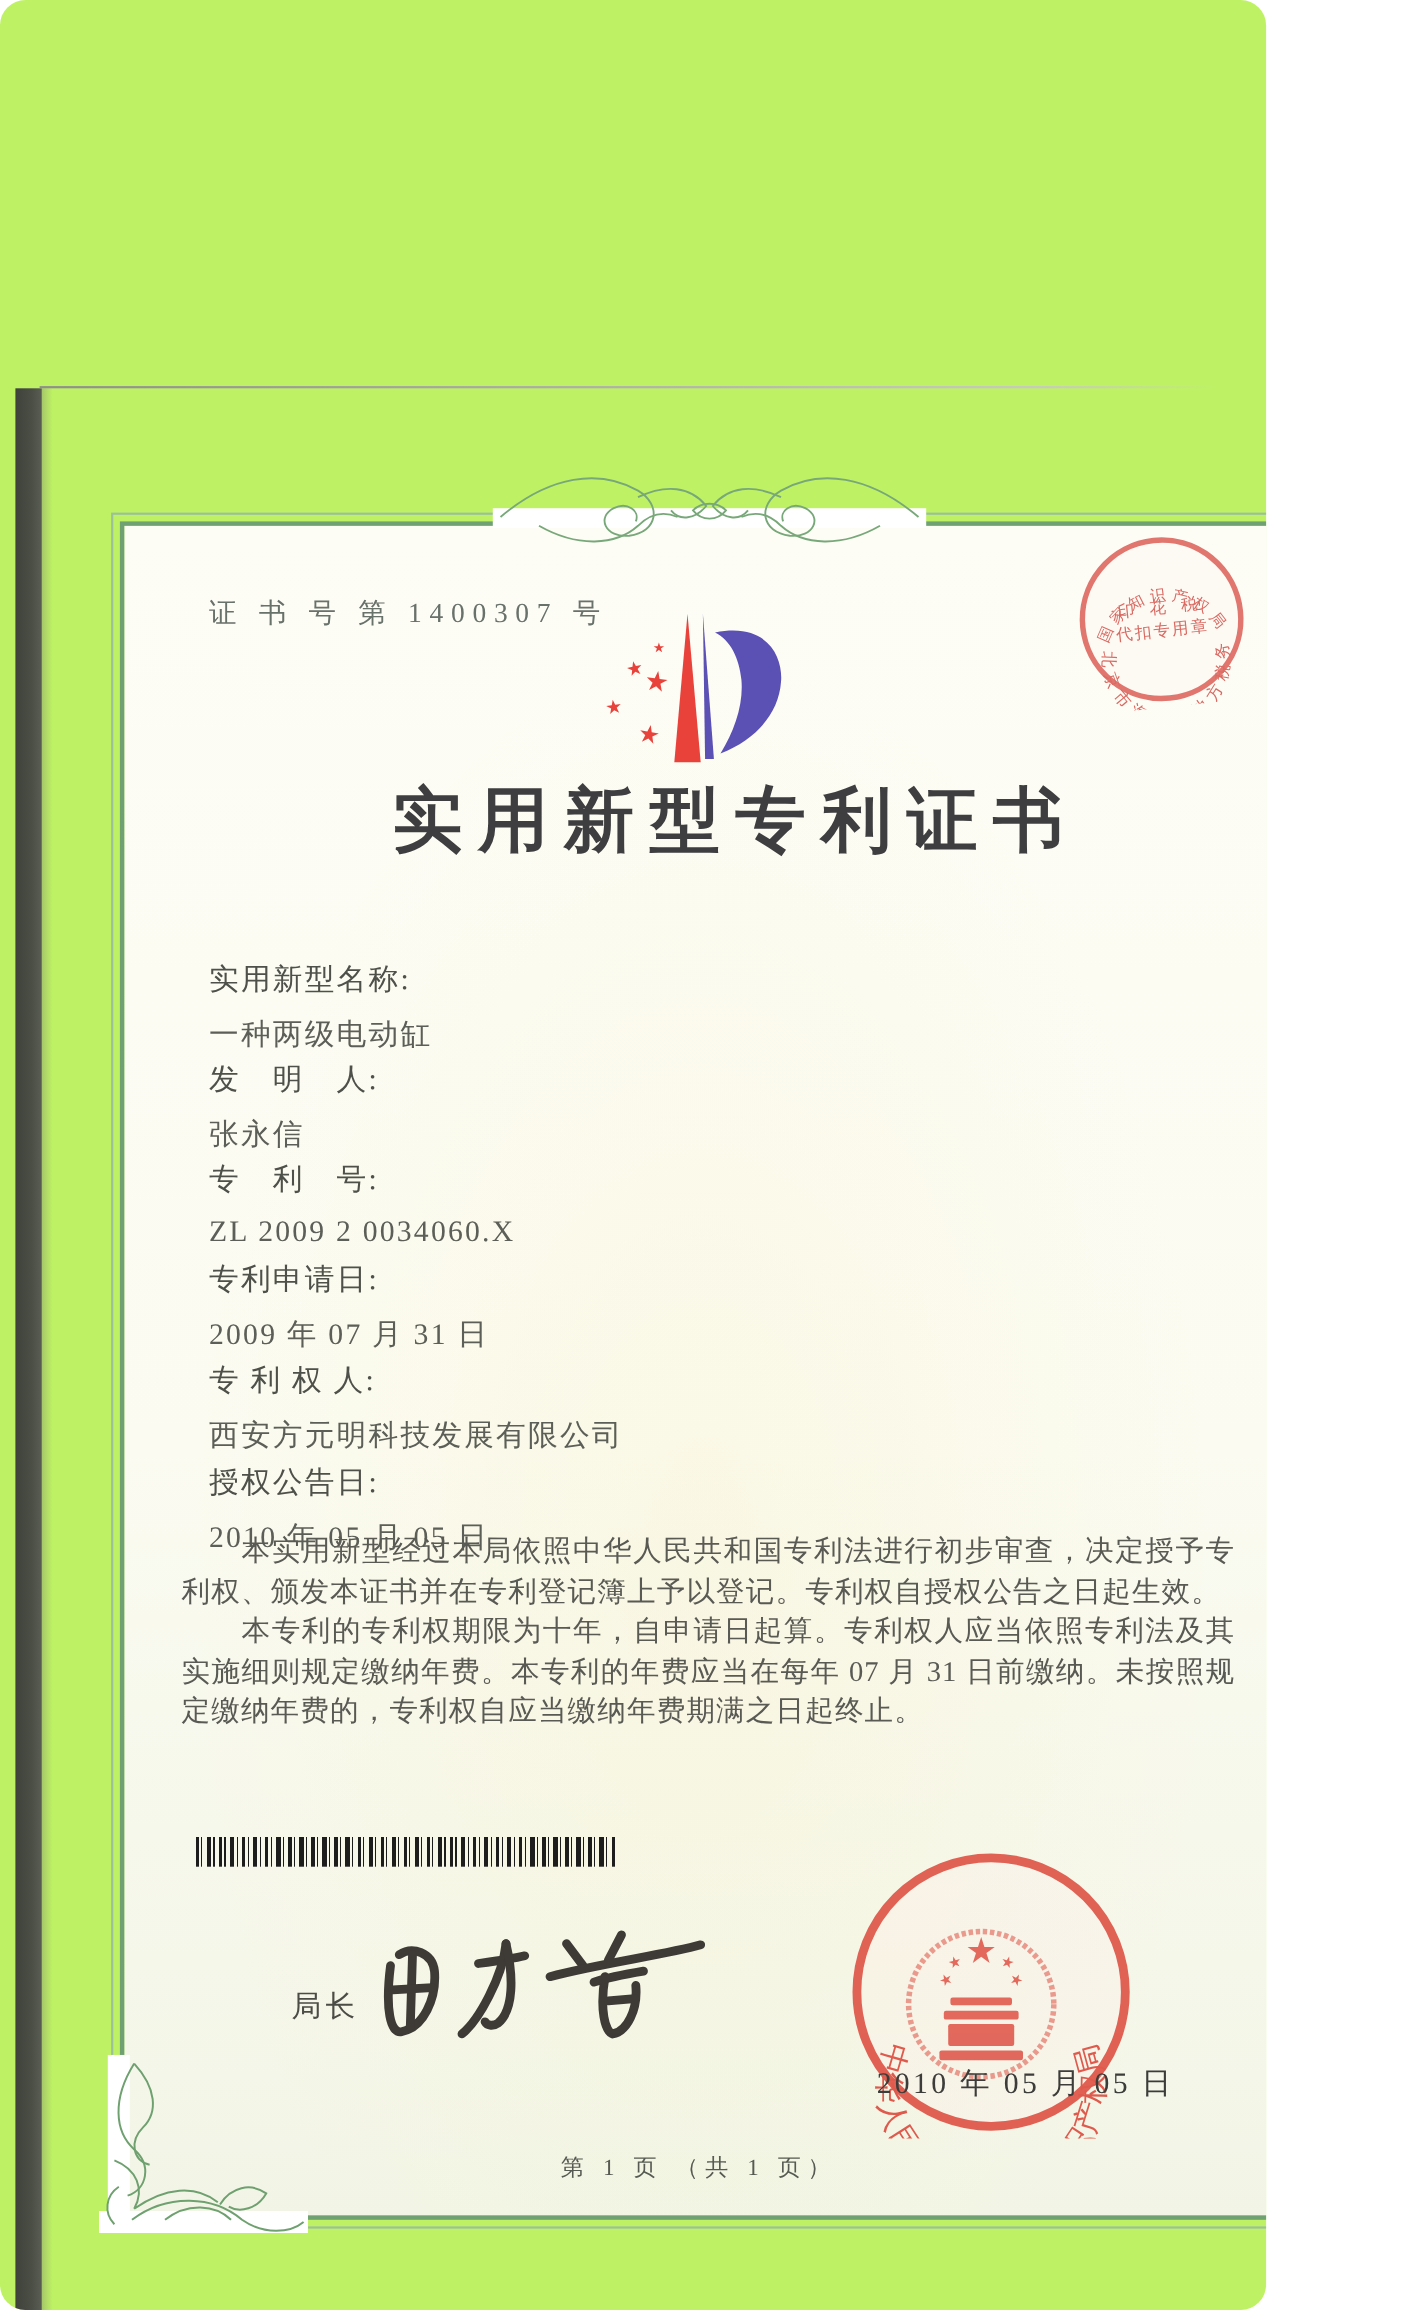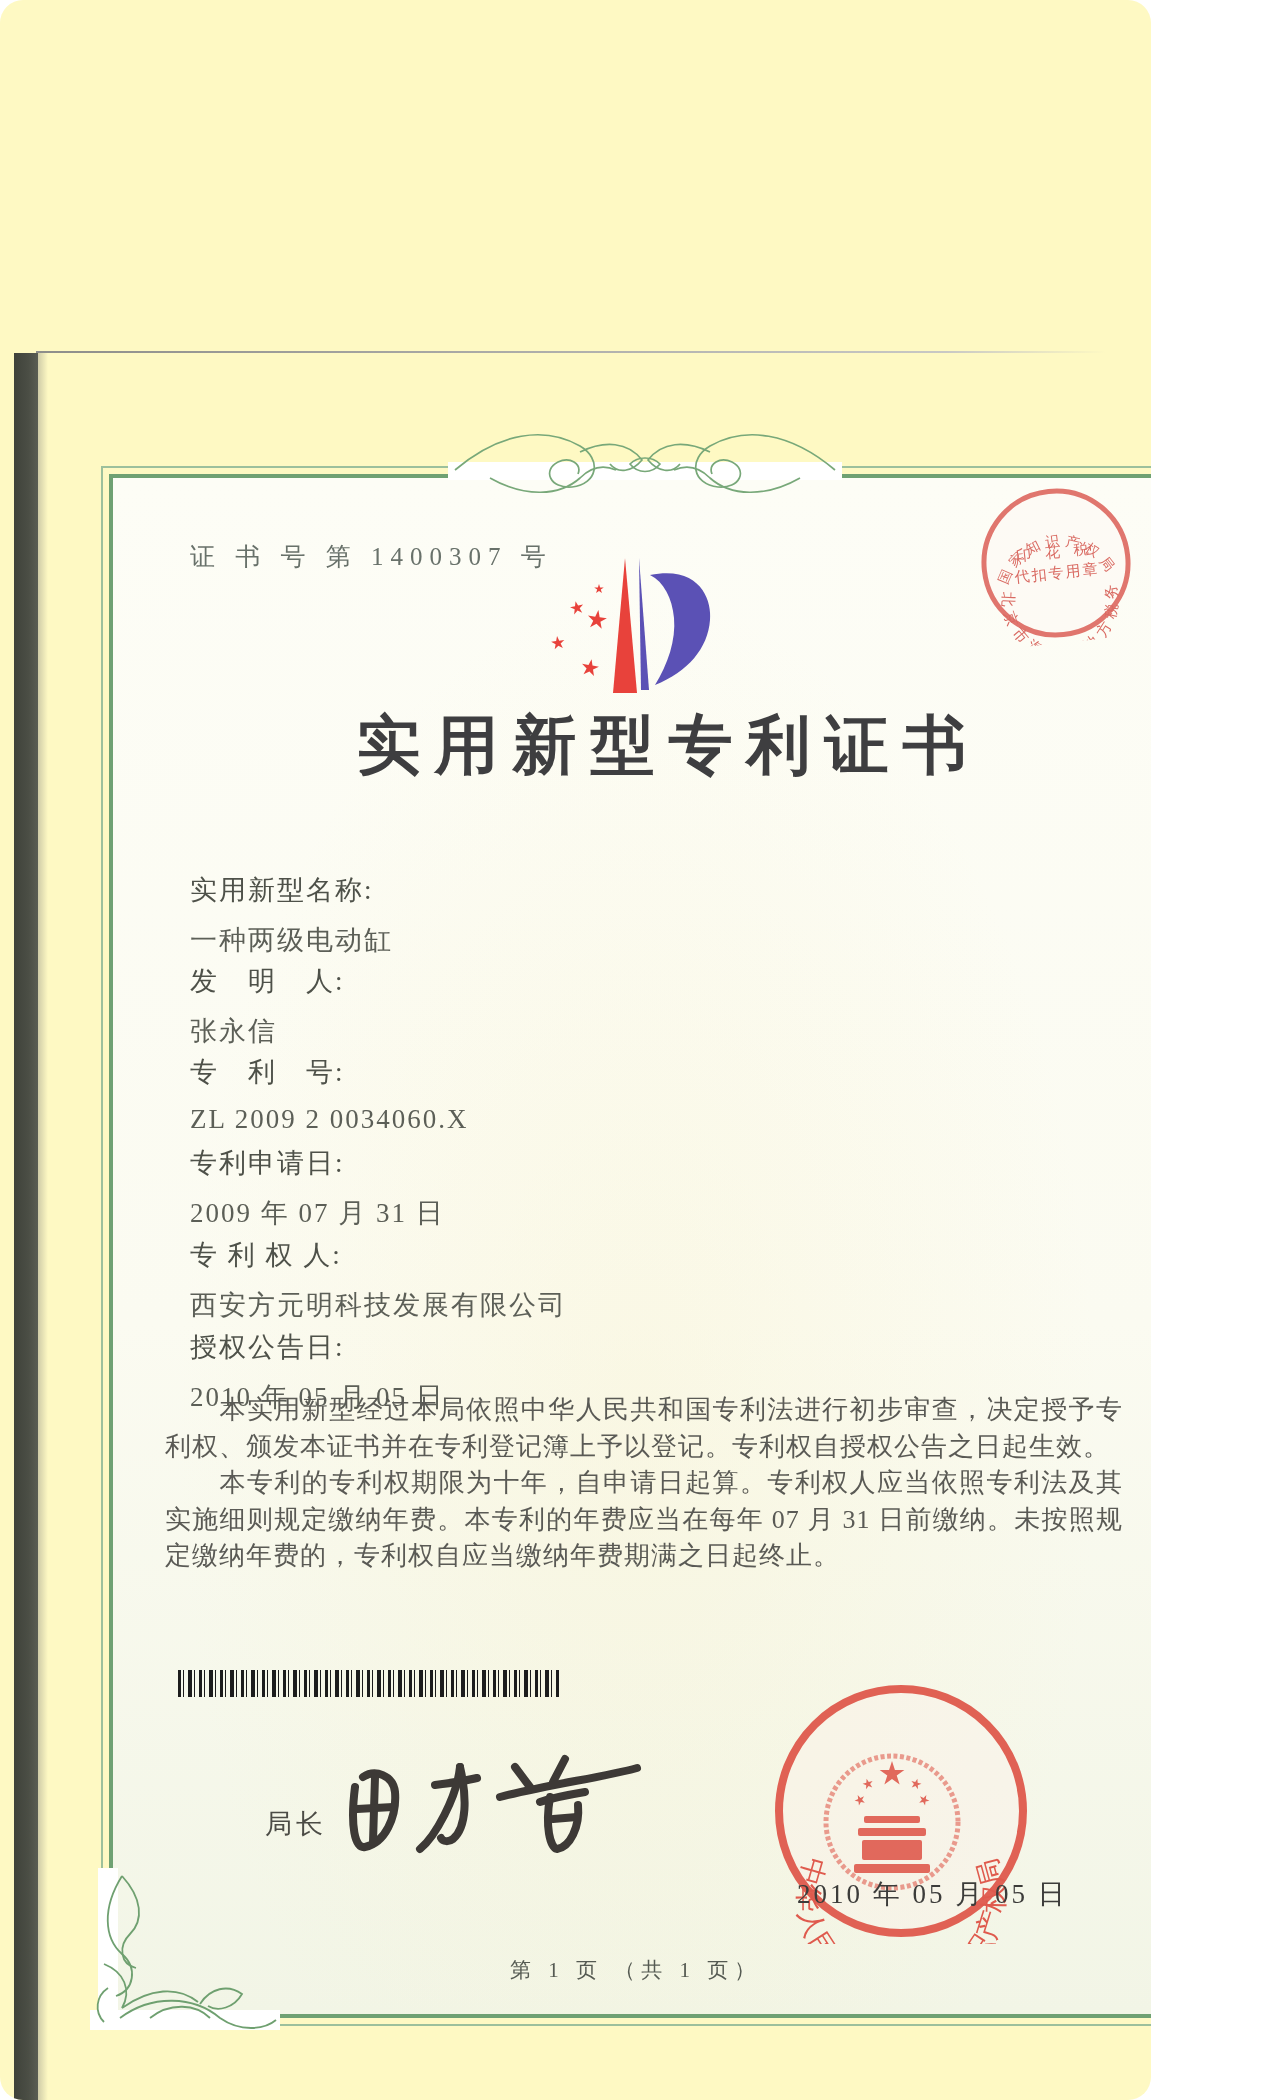--- a/index.html
+++ b/index.html
@@ -1,16 +1,16 @@
 <!DOCTYPE html>
 <html><head>
 <meta charset="utf-8">
 <style>
   html,body{margin:0;padding:0;background:#ffffff;}
-  .stage{position:relative;width:1151px;height:2100px;background:#fef9c3;overflow:hidden;
+  .stage{position:relative;width:1151px;height:2100px;background:#bef264;overflow:hidden;
          font-family:"Liberation Serif","DejaVu Serif",serif;color:#4c4c48;border-radius:23px;}
   
   .spine{position:absolute;left:14px;top:353px;width:24px;height:1747px;
          background:linear-gradient(90deg,#3f423a,#4b4e45 60%,#5a5d53);}
   .spine-soft{position:absolute;left:38px;top:353px;width:10px;height:1747px;
          background:linear-gradient(90deg,rgba(120,120,115,.35),rgba(255,255,255,0));}
   .page-top-edge{position:absolute;left:36px;top:351px;width:1070px;height:2px;
          background:linear-gradient(90deg,#8e8e8a,#c8c8c4 85%,rgba(255,255,255,0));}
   .page-right-edge{position:absolute;left:1251px;top:356px;width:4px;height:735px;
          background:linear-gradient(180deg,#5f5f5c,#999994);}

